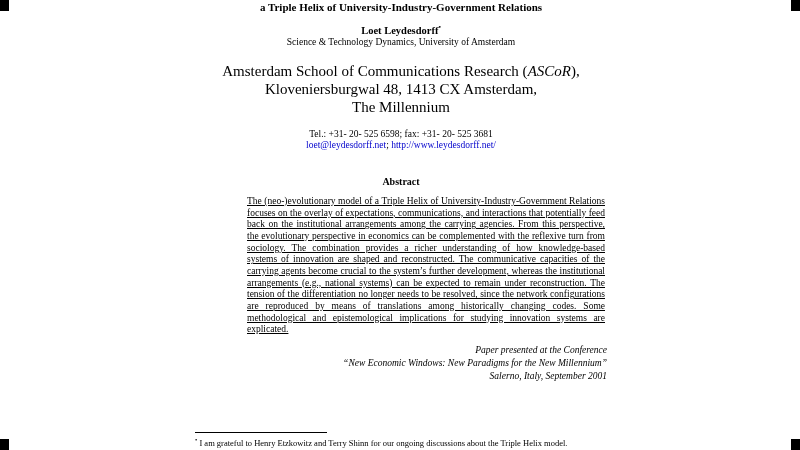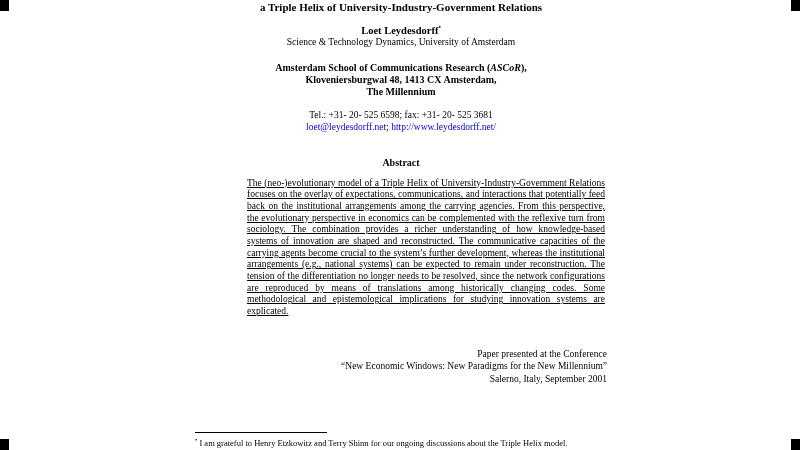--- a/index.html
+++ b/index.html
@@ -31,21 +31,21 @@
   .title {
     font-weight: bold;
     font-size: 11px;
     line-height: 1.25;
     padding-top: 1px;
   }
   .author-line { margin-top: 8px; font-weight: bold; font-size: 10.5px; }
   .author-line sup { font-size: 7px; }
   .affiliation { font-size: 9.5px; }
 
-  .address-block { margin-top: 13px; font-size: 10px; font-weight: bold; }
+  .address-block { margin-top: 13px; font-size: 15px; }
   .address-block .it { font-style: italic; }
 
   .tel-line { margin-top: 12px; font-size: 9.5px; }
   .links-line { font-size: 9.5px; }
   .doc-link { color: #0000cc; cursor: pointer; }
 
   .abstract-heading { margin-top: 24px; font-weight: bold; font-size: 10px; }
 
   .abstract-body {
     margin-top: 8px;
@@ -61,22 +61,23 @@
     margin-top: 8px;
     margin-left: 52px;
     width: 358px;
     text-align: justify;
     font-size: 9.5px;
     line-height: 1.23;
   }
   .keywords .kw-label { font-weight: bold; }
 
   .conference {
-    margin-top: 30px;
+    margin-top: 8px;
     text-align: right;
+    font-style: italic;
     font-size: 9.5px;
     line-height: 1.35;
   }
 
   .footnote-area {
     position: absolute;
     left: 0; bottom: 2px;
     width: 412px;
     text-align: left;
   }

